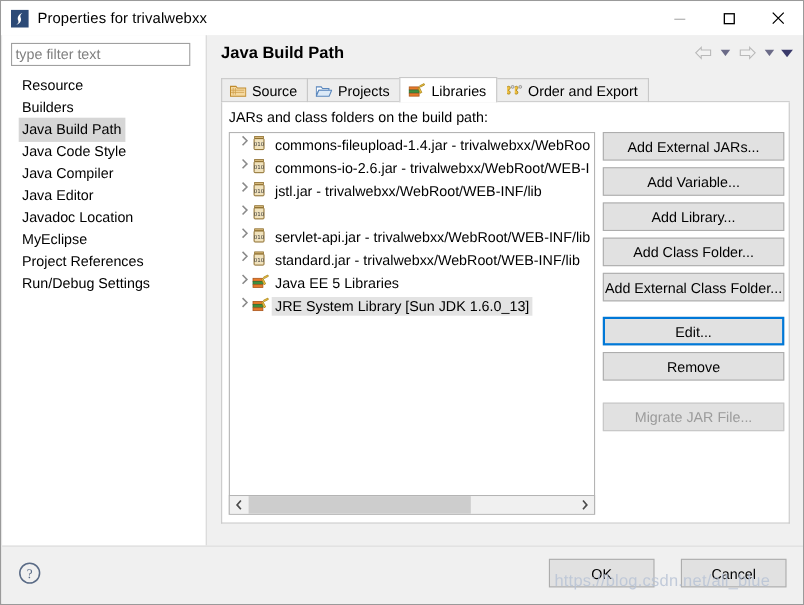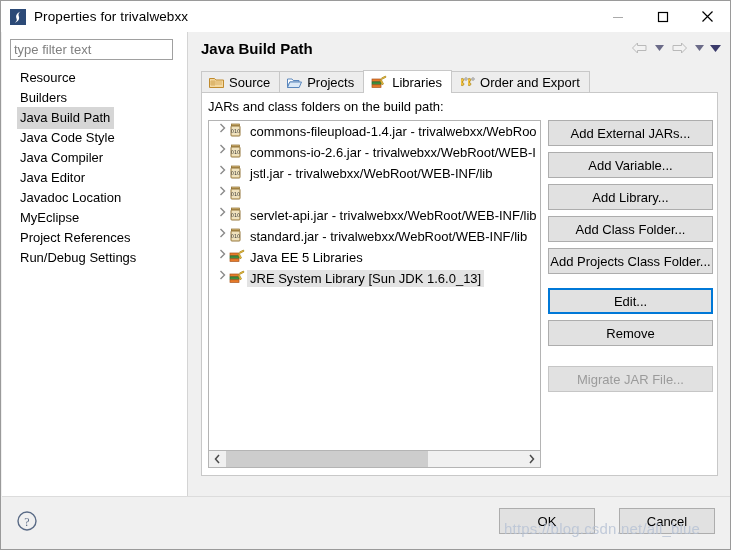--- a/index.html
+++ b/index.html
@@ -586,21 +586,21 @@
               <path d="M2 1 L5.5 5 L2 9" stroke="#4a4a4a" stroke-width="1.5" fill="none"></path>
             </svg>
         </div>
       </div>
 
       <div id="btncol">
         <button class="sbtn">Add External JARs...</button>
         <button class="sbtn">Add Variable...</button>
         <button class="sbtn">Add Library...</button>
         <button class="sbtn">Add Class Folder...</button>
-        <button class="sbtn">Add Projects Class Folder...</button>
+        <button class="sbtn">Add External Class Folder...</button>
         <button class="sbtn focused gap-top">Edit...</button>
         <button class="sbtn">Remove</button>
         <button class="sbtn disabled gap-big">Migrate JAR File...</button>
       </div>
     </div>
   </div>
 
   <div id="footer">
     <div id="help-btn">
       <svg width="22" height="22" viewBox="0 0 22 22">

